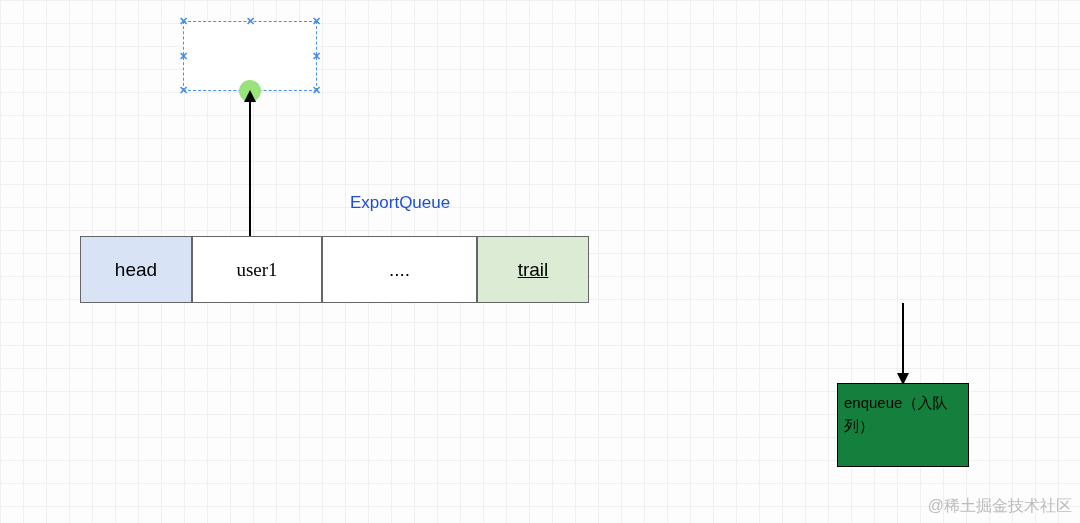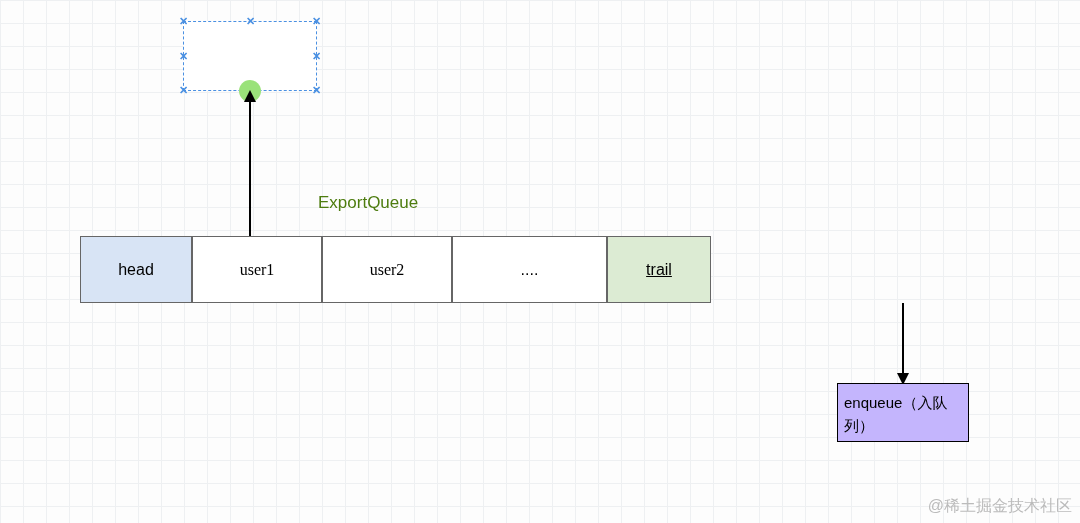--- a/index.html
+++ b/index.html
@@ -78,43 +78,43 @@
       top: 236px;
       height: 67px;
       display: flex;
     }
     .cell {
       height: 67px;
       border: 1px solid #666;
       display: flex;
       align-items: center;
       justify-content: center;
-      font-size: 16px;
+      font-size: 19px;
       background: #fff;
     }
     .cell.head { background: #d8e4f5; width: 112px; }
     .cell.user { width: 130px; font-family: Liberation Serif, serif; }
     .cell.dots { width: 155px; }
-    .cell.trail { background: #dcebd3; width: 104px; text-decoration: underline; }
+    .cell.trail { background: #dcebd3; width: 112px; text-decoration: underline; }
     .title-label {
       position: absolute;
-      left: 318px;
+      left: 350px;
       top: 193px;
       font-size: 17px;
-      color: #4d7c0f;
+      color: #1d4ed8;
     }
     
     .enqueue-box {
       position: absolute;
       left: 837px;
       top: 383px;
       width: 132px;
-      height: 59px;
+      height: 84px;
       border: 1.5px solid #000;
-      background: #c4b5fd;
+      background: #15803d;
       padding: 8px 6px;
       font-size: 15px;
       line-height: 1.5;
       color: #000;
     }
     .watermark {
       position: absolute;
       right: 8px;
       bottom: 6px;
       font-size: 16px;
@@ -142,23 +142,20 @@
 
 <div class="title-label">ExportQueue</div>
 
 <div class="queue-row">
   <div class="cell head">
       <span>head</span>
     </div>
   <div class="cell user">
       <span>user1</span>
     </div>
-  <div class="cell user">
-      <span>user2</span>
-    </div>
   <div class="cell dots">
       <span>....</span>
     </div>
   <div class="cell trail">
       <span>trail</span>
     </div>
 </div>
 
 <div class="arrow-line" style="left:902px; top:303px; width:2px; height:72px;"></div>
 <div class="arrow-head-down" style="left:897px; top:373px;"></div>

